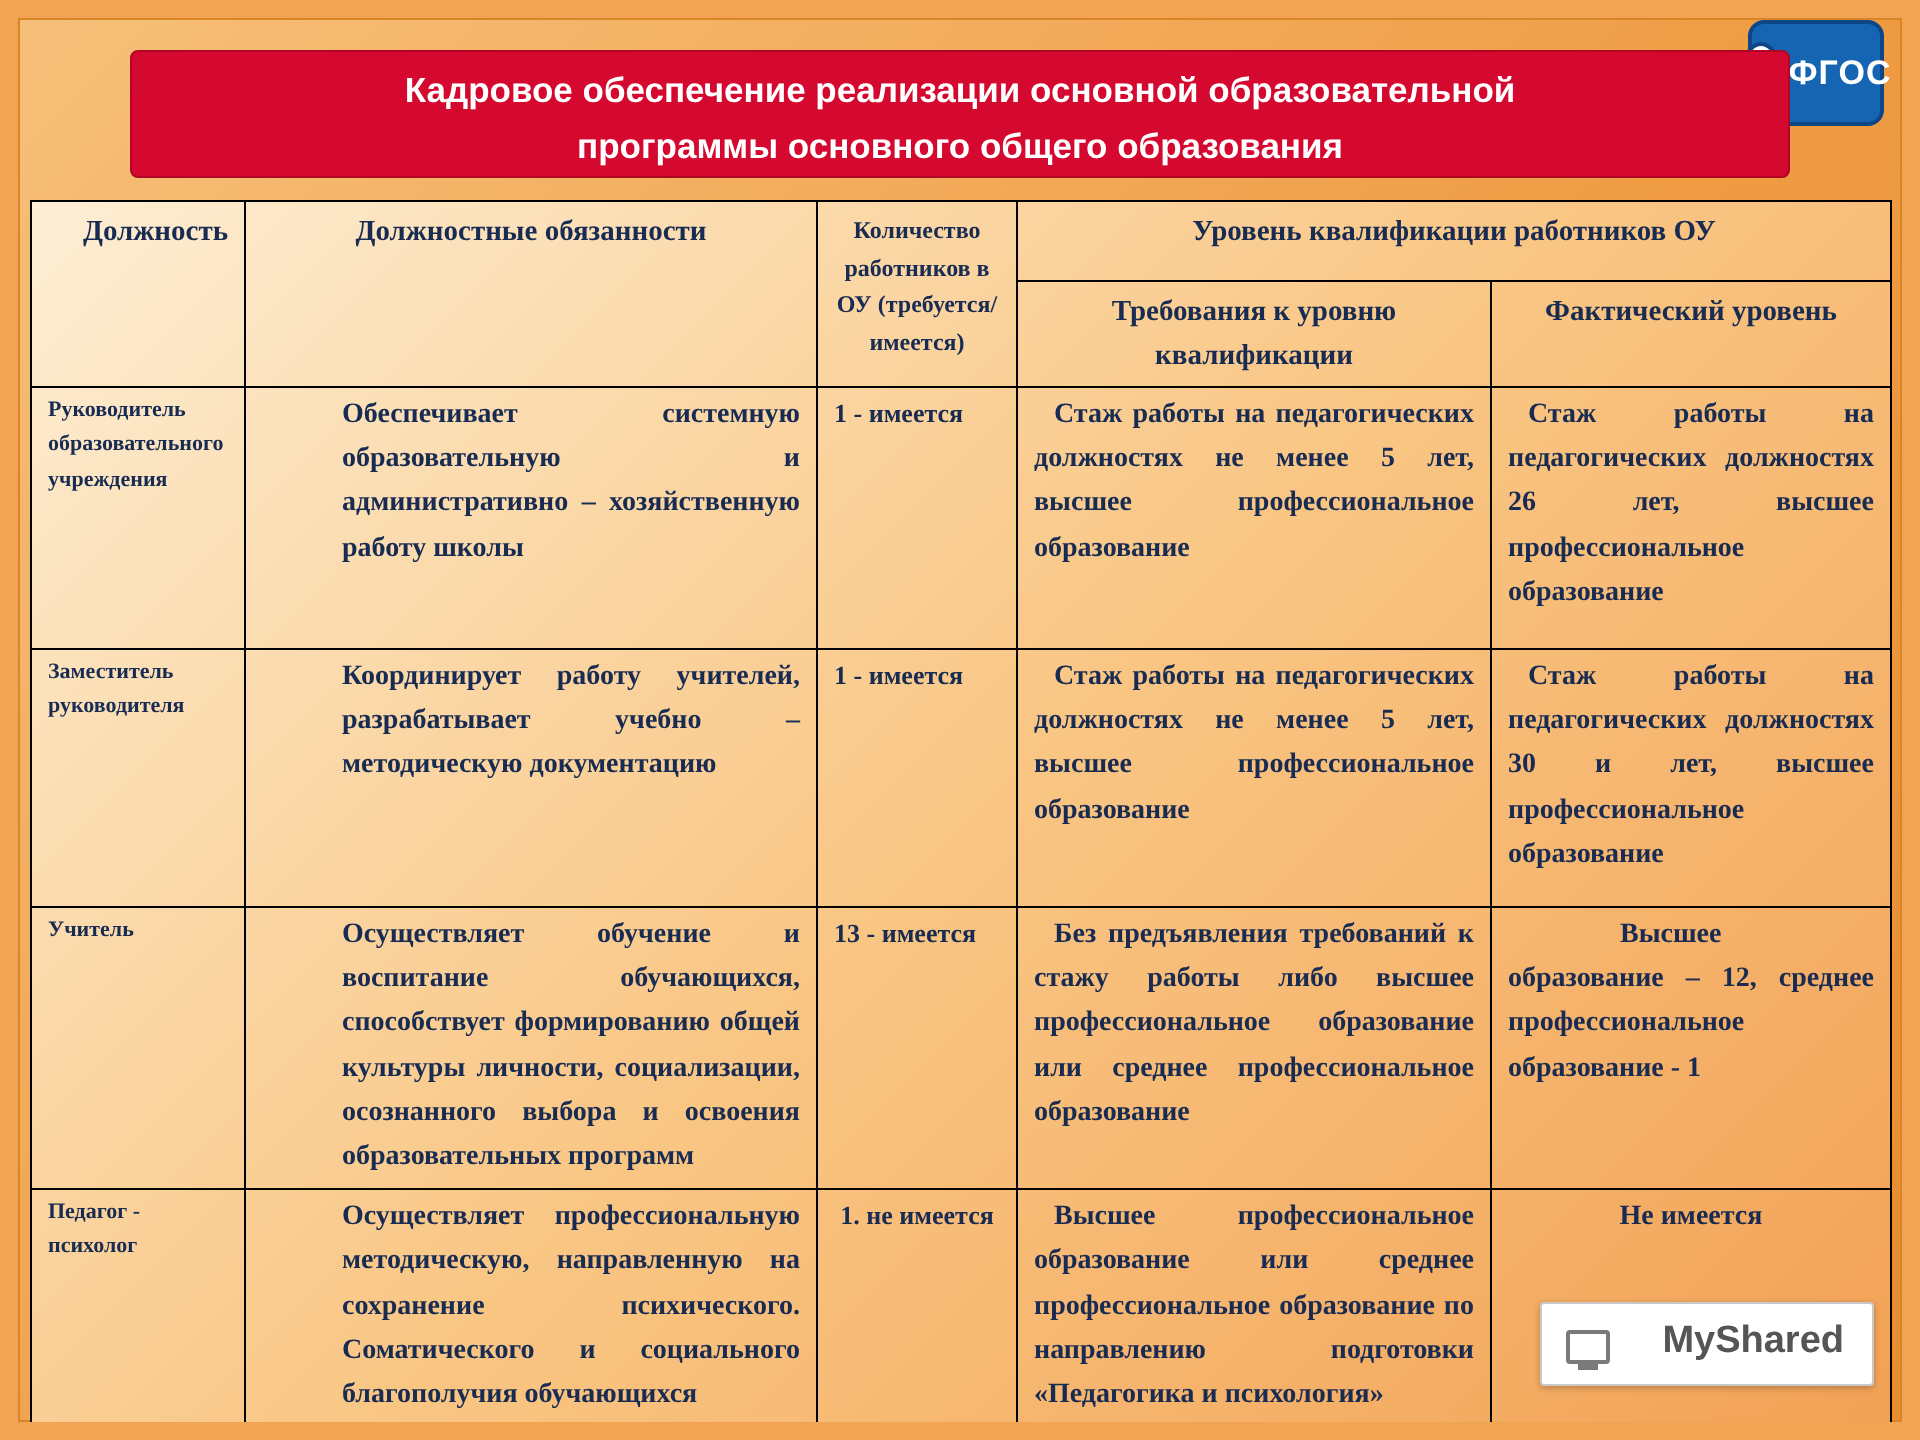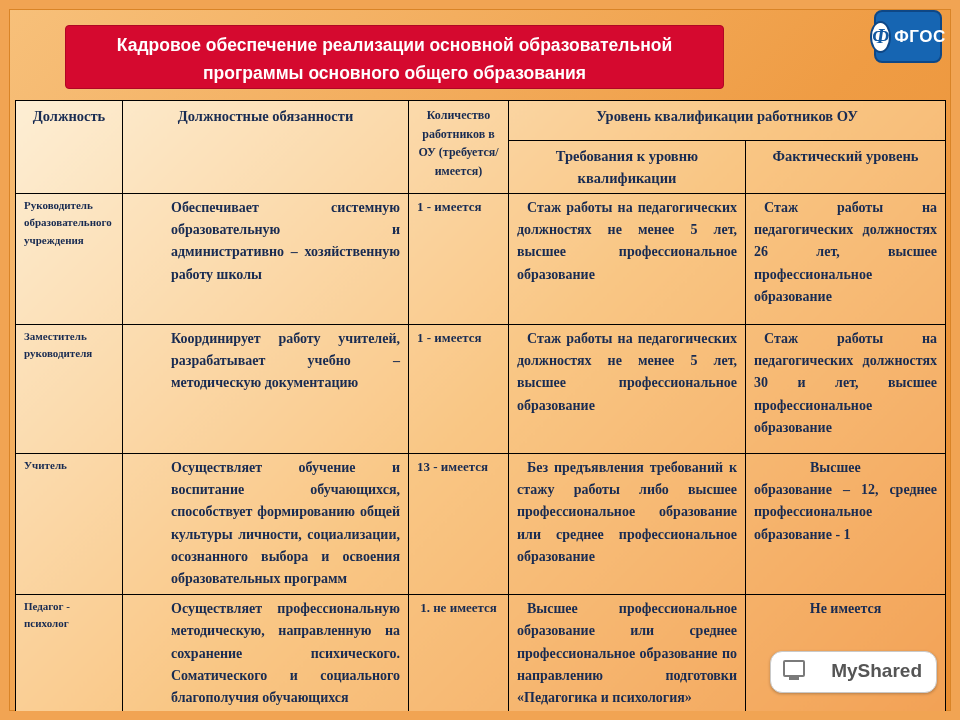--- a/index.html
+++ b/index.html
@@ -7,21 +7,21 @@
   body { font-family:"Liberation Sans",sans-serif; }
 
   .slide {
     position:relative; width:960px; height:720px; overflow:hidden;
     background: linear-gradient(135deg,#f7c07a 0%,#ef9c44 55%,#e88c30 100%);
     border:9px solid #f1a453;
     box-shadow: inset 0 0 0 1px #d98427, 0 0 0 1px #c97a1f;
   }
 
   .banner {
-    position:absolute; top:16px; left:56px; width:659px; height:64px;
+    position:absolute; top:16px; left:56px; width:830px; height:64px;
     background:#d5092f; border-radius:4px; border:1px solid #b00624;
     color:#ffffff; text-align:center; font-weight:bold; font-size:17.5px;
     line-height:1.62; padding-top:5px;
   }
 
   .logo {
     position:absolute; top:1px; right:9px; width:68px; height:53px;
     background:#1665b2; border:2px solid #0e4786; border-radius:8px;
     display:flex; align-items:center; justify-content:center; gap:3px;
   }
@@ -38,39 +38,39 @@
     border-collapse:collapse; table-layout:fixed;
     background: linear-gradient(135deg,#fdeed4 0%,#f9c684 50%,#f2a155 100%);
     border:1px solid #000;
   }
   th,td {
     border:1px solid #000; color:#182b52;
     font-family:"Liberation Serif","DejaVu Serif",serif; font-weight:bold;
     vertical-align:top; padding:3px 8px; overflow-wrap:break-word;
   }
   thead th { font-size:14.5px; text-align:center; line-height:1.5; padding-top:5px; }
-  th.h-position { text-align:center; }
+  th.h-position { text-align:right; }
   th.h-count { font-size:12px; line-height:1.55; }
   tr.hr1 { height:40px; } tr.hr2 { height:45px; }
   tr.r1 { height:131px; } tr.r2 { height:129px; }
   tr.r3 { height:136px; } tr.r4 { height:126px; }
 
   tbody td { font-size:14px; line-height:1.6; }
   td.c-position { font-size:11px; }
   td.c-duties  { text-align:justify;padding-left:48px; }
   td.c-count   { font-size:13px; }
   td.c-req     { text-align:justify; text-indent:10px; }
   td.c-actual  { text-align:justify; text-indent:10px; }
   td.center    { text-align:center; text-indent:0; }
   td.indent-big{ text-indent:56px; }
 
   .watermark {
     position:absolute; right:14px; bottom:18px; background:#ffffff;
-    border:1px solid #c9c9c9; border-radius:12px; padding:8px 14px 10px 12px;
-    display:flex; align-items:flex-start; gap:26px;
+    border:1px solid #c9c9c9; border-radius:2px; padding:8px 14px 10px 12px;
+    display:flex; align-items:flex-end; gap:26px;
     box-shadow:0 1px 3px rgba(0,0,0,.25); z-index:5;
   }
   .wm-screen { width:22px; height:17px; border:2px solid #7a7a7a; border-radius:2px; position:relative; background:#fff; }
   .wm-screen::after { content:""; position:absolute; left:4px; right:4px; bottom:-5px; height:3px; background:#7a7a7a; }
   .wm-text { font-size:19px; font-weight:bold; color:#555555; }
 </style>
 </head>
 <body>
 
 <div class="slide">

